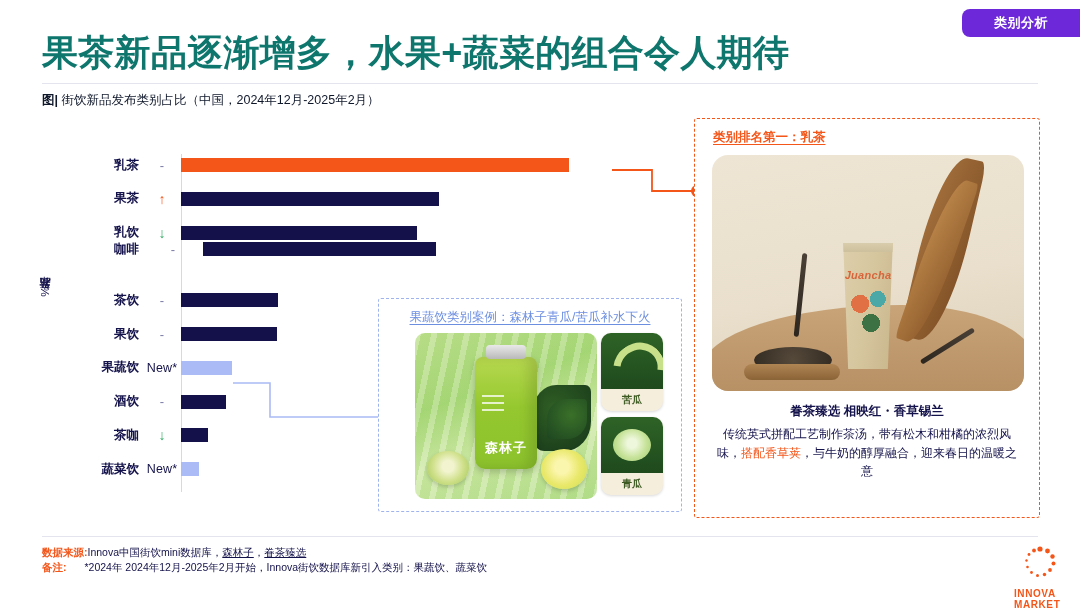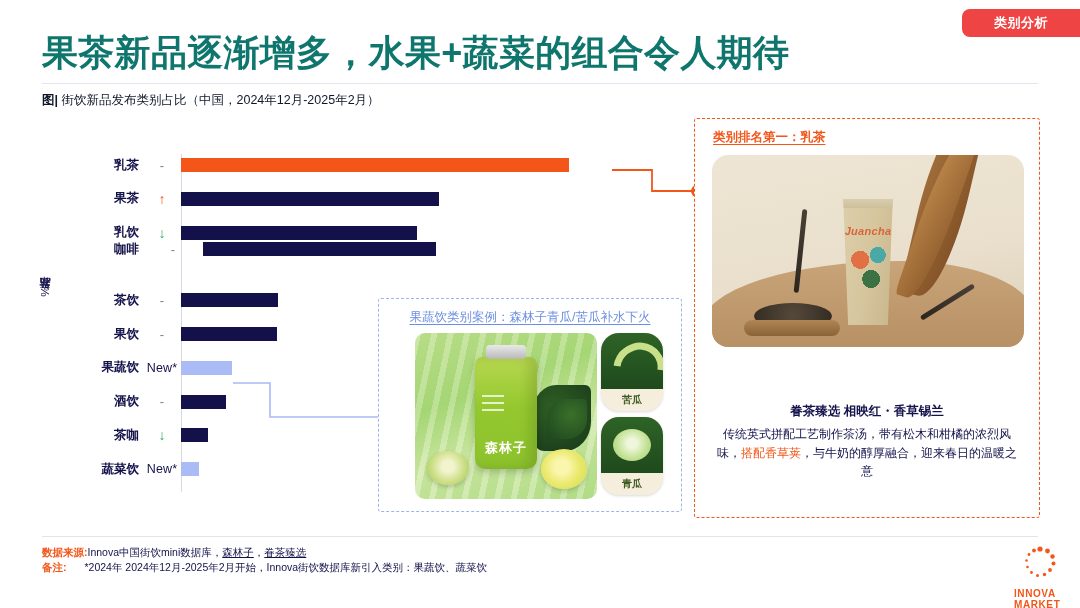--- a/index.html
+++ b/index.html
@@ -6,21 +6,21 @@
   body{
     width:1080px;height:608px;overflow:hidden;background:#ffffff;
     font-family:"Liberation Sans","DejaVu Sans",sans-serif;
     color:#14124a;position:relative;
   }
   .slide{position:absolute;inset:0;}
 
   
   .badge{
     position:absolute;right:0;top:9px;height:28px;min-width:118px;
-    background:#ef4444;border-radius:8px 0 0 8px;
+    background:#6d28d9;border-radius:8px 0 0 8px;
     display:flex;align-items:center;justify-content:center;
     color:#fff;font-size:13px;font-weight:bold;letter-spacing:.5px;
     padding:0 0;box-sizing:border-box;
   }
   .title{
     position:absolute;left:42px;top:32px;width:900px;
     font-size:36px;font-weight:bold;color:#0f766e;letter-spacing:.3px;
     line-height:1.15;white-space:nowrap;
   }
   .hdr-rule{position:absolute;left:42px;top:83px;width:996px;height:1px;background:#e4e4ee;}
@@ -104,21 +104,21 @@
     background:radial-gradient(circle at 50% 45%,#f2f4cf 20%,#cfe08a 55%,#9fc552 100%);
     box-shadow:0 2px 4px rgba(0,0,0,.18);
   }
   .lemon{
     position:absolute;right:10px;bottom:10px;width:46px;height:40px;border-radius:50%;
     background:radial-gradient(circle at 45% 45%,#fbf6ad 20%,#e9e86a 55%,#cddd54 100%);
     box-shadow:0 2px 4px rgba(0,0,0,.18);
   }
   .fv-side{position:absolute;right:18px;top:34px;width:62px;}
   .fv-card{
-    width:62px;height:78px;border-radius:18px;overflow:hidden;margin-bottom:6px;
+    width:62px;height:78px;border-radius:10px;overflow:hidden;margin-bottom:6px;
     background:#f6eedd;box-shadow:0 1px 3px rgba(0,0,0,.15);position:relative;
   }
   .fv-card .pic{height:56px;background:linear-gradient(180deg,#2e6326,#1f4a1d);position:relative;}
   .fv-card .cap{
     height:22px;display:flex;align-items:center;justify-content:center;
     font-size:10px;font-weight:bold;color:#3c5a22;
   }
   .bittermelon{
     position:absolute;left:12px;top:10px;width:38px;height:36px;
     border:7px solid #c9e08a;border-radius:50%;border-bottom-color:transparent;border-left-color:transparent;
@@ -132,21 +132,21 @@
   
   .mt-panel{
     position:absolute;left:694px;top:118px;width:346px;height:400px;
     border:1.6px dashed #f4561a;border-radius:3px;box-sizing:border-box;background:#fff;
   }
   .mt-title{
     position:absolute;left:18px;top:10px;font-size:12.5px;font-weight:bold;
     color:#f4561a;text-decoration:underline;text-underline-offset:3px;white-space:nowrap;
   }
   .mt-img{
-    position:absolute;left:17px;top:36px;width:312px;height:192px;border-radius:16px;overflow:hidden;
+    position:absolute;left:17px;top:36px;width:312px;height:236px;border-radius:16px;overflow:hidden;
     background:linear-gradient(170deg,#eee5d4 0%,#e9dfcc 55%,#ddd0b8 100%);
   }
   .dune{
     position:absolute;left:-10px;right:-10px;bottom:-6px;height:92px;
     background:linear-gradient(180deg,#c9a479,#b68f63);
     border-radius:60% 40% 0 0 / 70% 60% 0 0;
   }
   .cup{
     position:absolute;left:50%;bottom:22px;transform:translateX(-50%);
     width:62px;height:126px;

